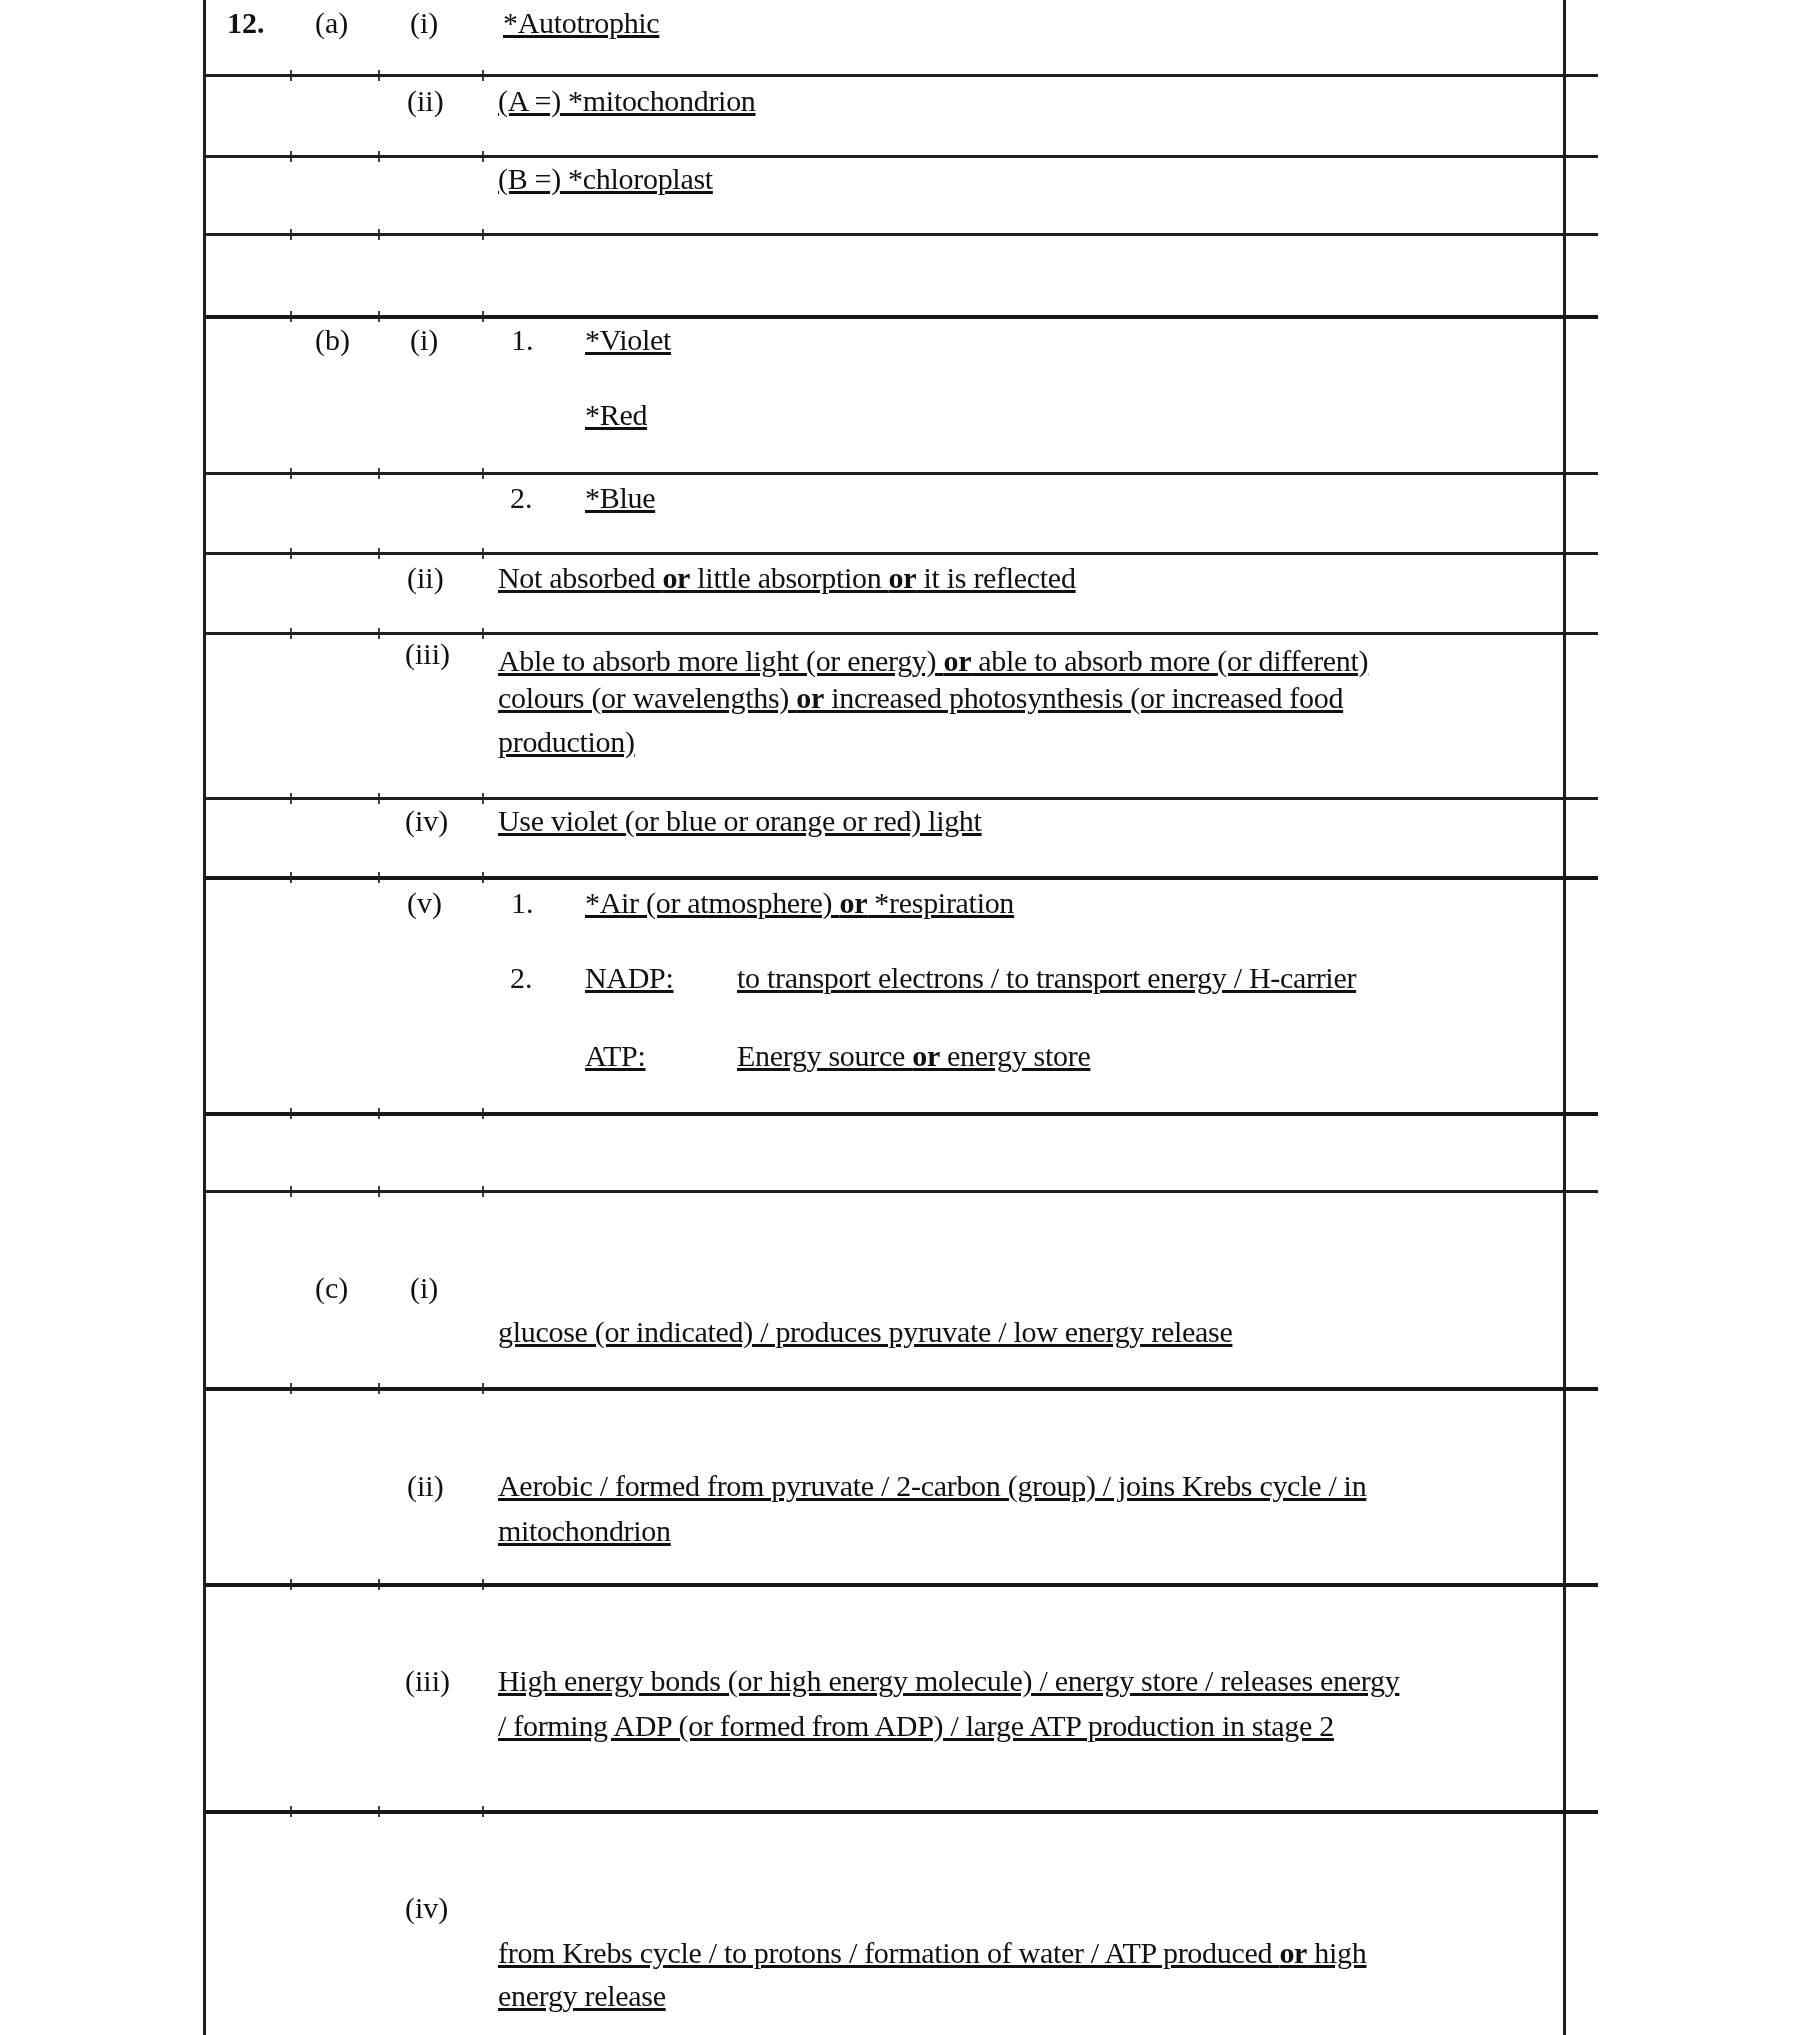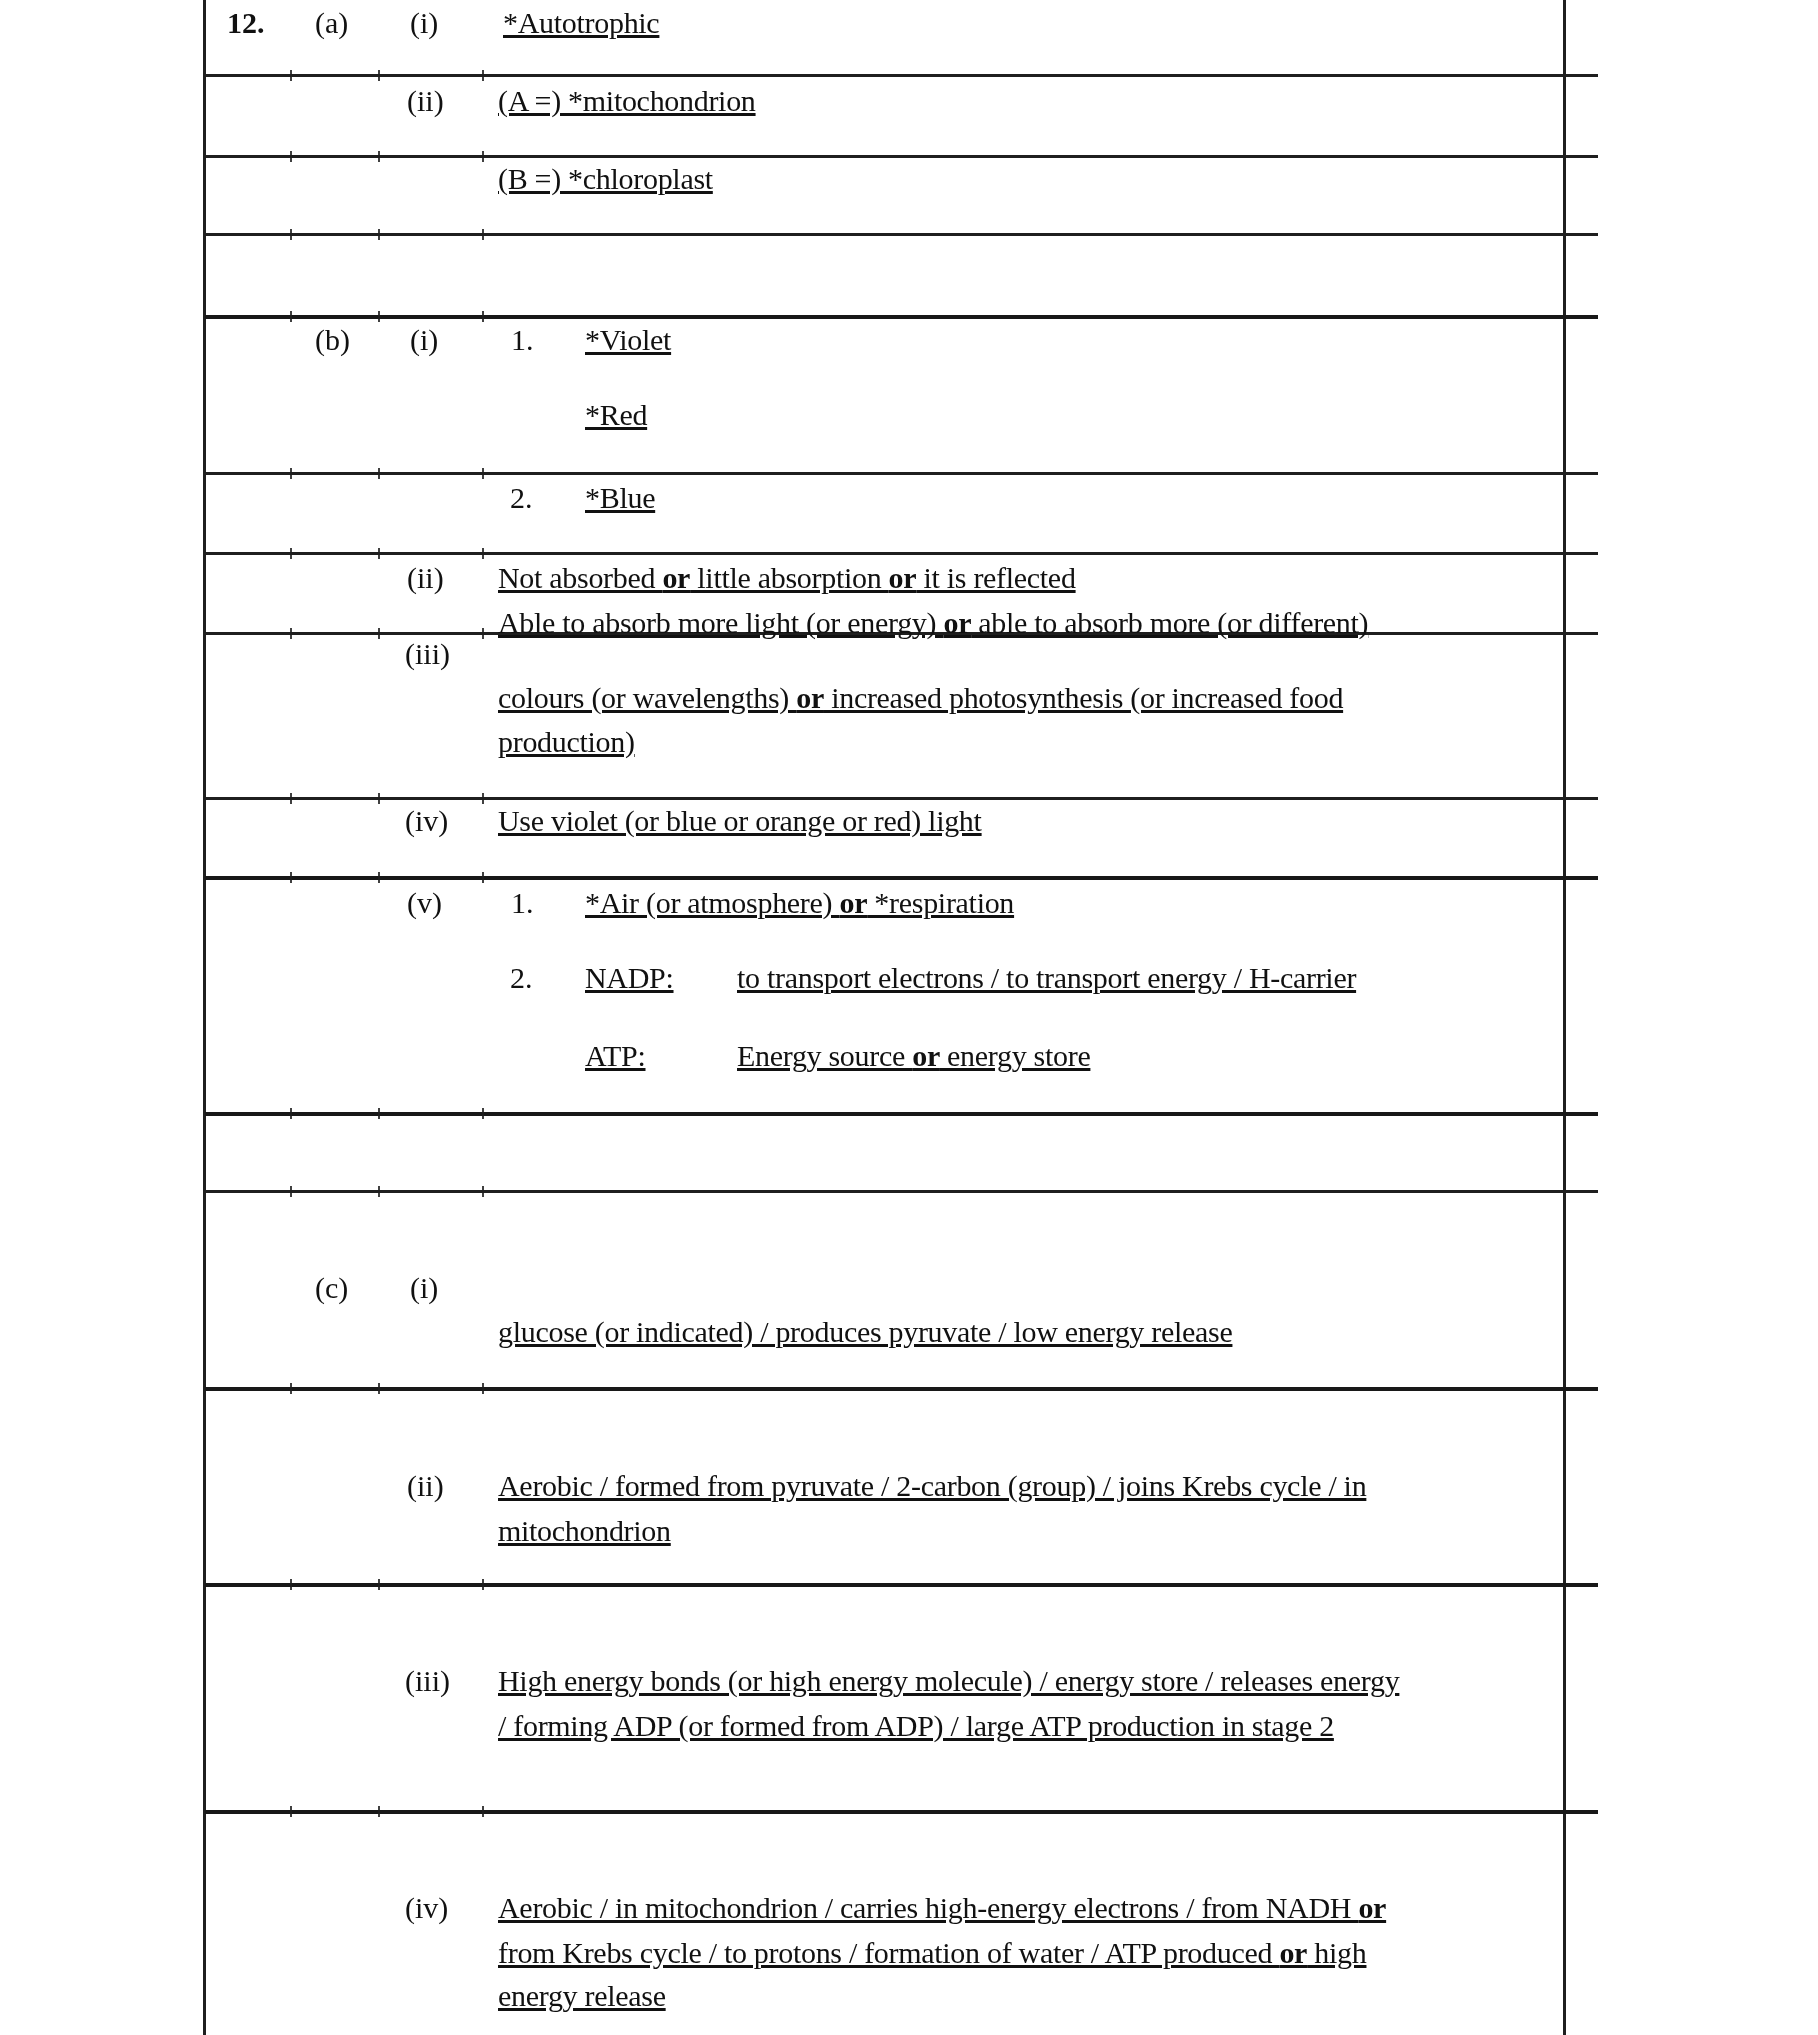--- a/index.html
+++ b/index.html
@@ -81,21 +81,21 @@
 
   <div class="t" style="left:510px;top:475px">2.</div>
   <div class="t ans" style="left:585px;top:475px">*Blue</div>
   <div class="mark" style="top:475px">3</div>
 
   <div class="t" style="left:407px;top:555px">(ii)</div>
   <div class="t ans" style="left:498px;top:555px"><span>Not absorbed </span><span class="b">or</span><span> little absorption </span><span class="b">or</span><span> it is reflected</span></div>
   <div class="mark" style="top:555px">3</div>
 
   <div class="t" style="left:405px;top:631px">(iii)</div>
-  <div class="t ans" style="left:498px;top:600px"><span>Able to absorb more light (or energy) </span><span class="b">or</span><span> able to absorb more (or different)</span></div>
+  <div class="t ans" style="left:498px;top:638px"><span>Able to absorb more light (or energy) </span><span class="b">or</span><span> able to absorb more (or different)</span></div>
   <div class="t ans" style="left:498px;top:675px"><span>colours (or wavelengths) </span><span class="b">or</span><span> increased photosynthesis (or increased food</span></div>
   <div class="t ans" style="left:498px;top:719px">production)</div>
   <div class="mark" style="top:675px">3</div>
 
   <div class="t" style="left:405px;top:798px">(iv)</div>
   <div class="t ans" style="left:498px;top:798px">Use violet (or blue or orange or red) light</div>
   <div class="mark" style="top:798px">3</div>
 
   <div class="t" style="left:407px;top:880px">(v)</div>
   <div class="t" style="left:511px;top:880px">1.</div>
@@ -120,21 +120,20 @@
   <div class="t ans" style="left:498px;top:1463px">Aerobic / formed from pyruvate / 2-carbon (group) / joins Krebs cycle / in</div>
   <div class="t ans" style="left:498px;top:1508px">mitochondrion</div>
   <div class="mark" style="top:1485px">2(3)</div>
 
   <div class="t" style="left:405px;top:1658px">(iii)</div>
   <div class="t ans" style="left:498px;top:1658px">High energy bonds (or high energy molecule) / energy store / releases energy</div>
   <div class="t ans" style="left:498px;top:1703px">/ forming ADP (or formed from ADP) / large ATP production in stage 2</div>
   <div class="mark" style="top:1735px">2(3)</div>
 
   <div class="t" style="left:405px;top:1885px">(iv)</div>
-  <div class="t ans" style="left:498px;top:1885px"><span>Aerobic / in mitochondrion / carries high-energy electrons / from NADH </span><span class="b">or</span></div>
   <div class="t ans" style="left:498px;top:1930px"><span>from Krebs cycle / to protons / formation of water / ATP produced </span><span class="b">or</span><span> high</span></div>
   <div class="t ans" style="left:498px;top:1973px">energy release</div>
   <div class="mark" style="top:2005px">2(3)</div>
 
 <div class="tick" style="left: 290px; top: 70px;"></div>
     <div class="tick" style="left: 378px; top: 70px;"></div>
     <div class="tick" style="left: 482px; top: 70px;"></div>
     <div class="tick" style="left: 290px; top: 151px;"></div>
     <div class="tick" style="left: 378px; top: 151px;"></div>
     <div class="tick" style="left: 482px; top: 151px;"></div>

